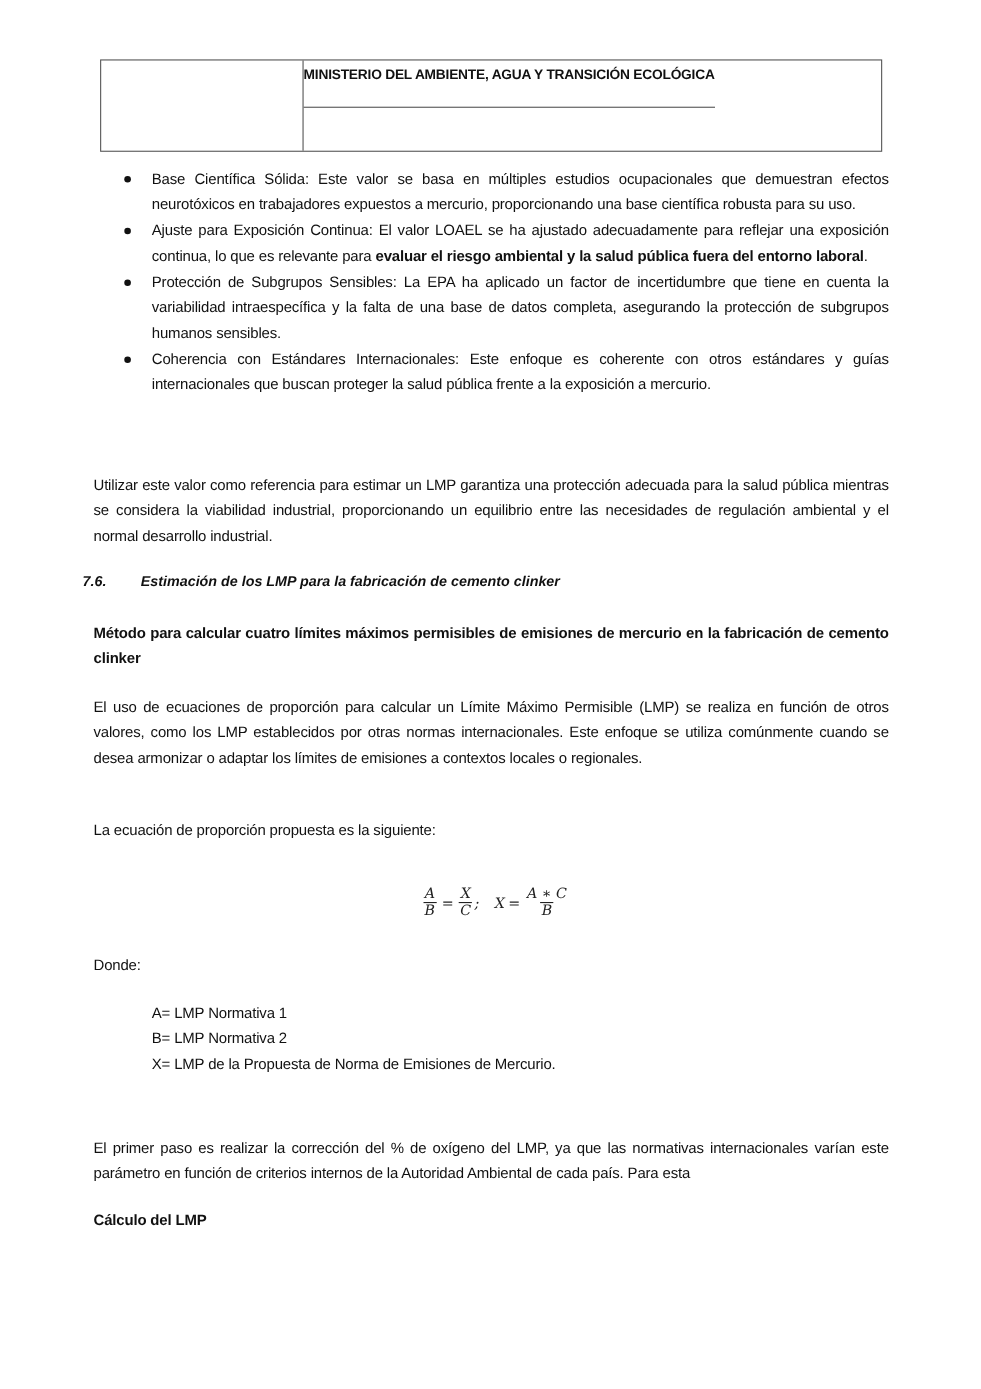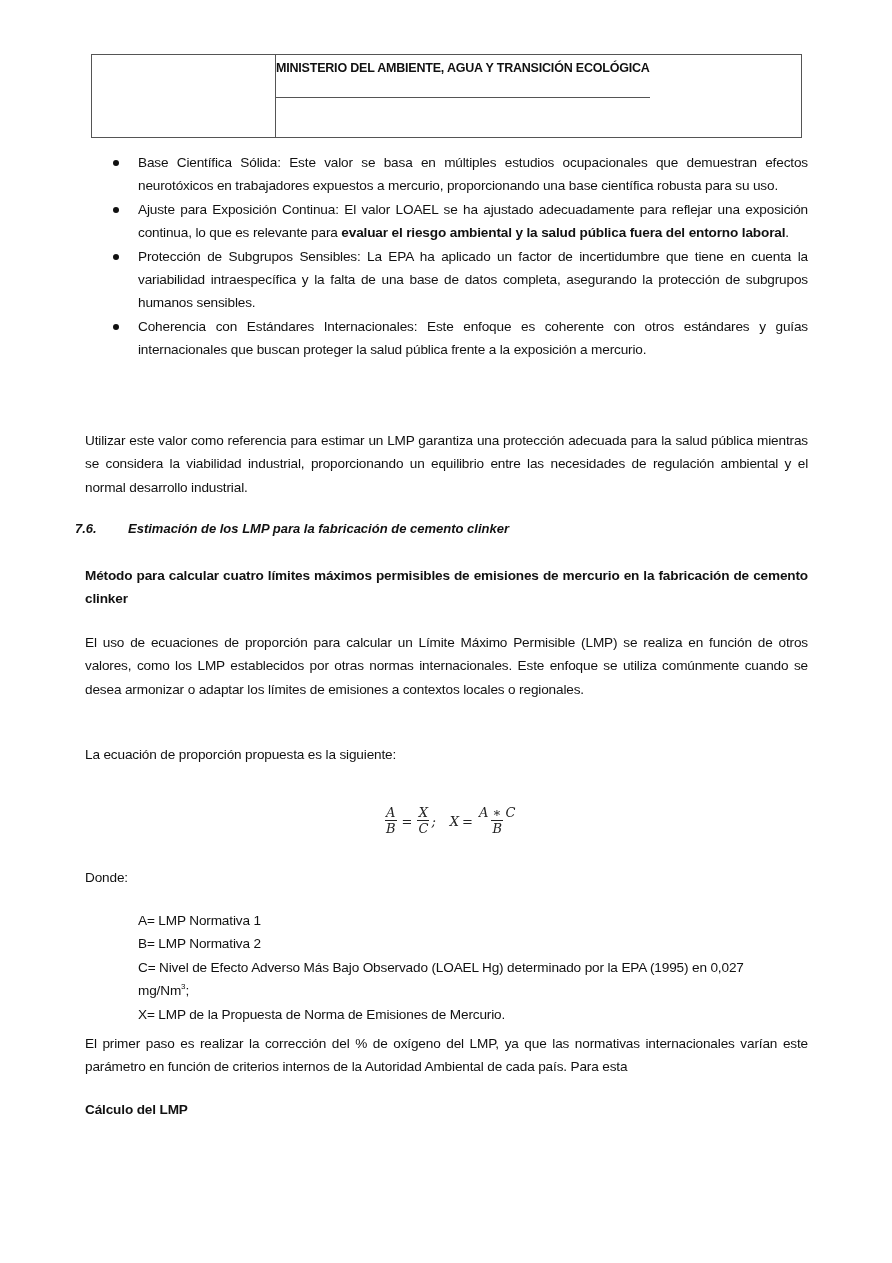--- a/index.html
+++ b/index.html
@@ -90,24 +90,20 @@
         <span class="n">A ∗ C</span>
         <span class="d">B</span>
       </span>
   </div>
 
   <div class="para txt" style="top:866px;">Donde:</div>
 
   <div class="defs txt">
     <div>A= LMP Normativa 1</div>
     <div>B= LMP Normativa 2</div>
-    <div>
-      <div>C= Nivel de Efecto Adverso Más Bajo Observado (LOAEL Hg) determinado por la EPA (1995) en 0,027</div>
-      <div><span>mg/Nm</span><sup>3</sup><span>;</span></div>
-    </div>
     <div>X= LMP de la Propuesta de Norma de Emisiones de Mercurio.</div>
   </div>
 
   <div class="para txt bold" style="top:1098px;">Cálculo del LMP</div>
 
   <div class="para txt" style="top:1032px;">El primer paso es realizar la corrección del % de oxígeno del LMP, ya que las normativas internacionales varían este parámetro en función de criterios internos de la Autoridad Ambiental de cada país. Para esta</div>
 
 </div>
 
 </body></html>

